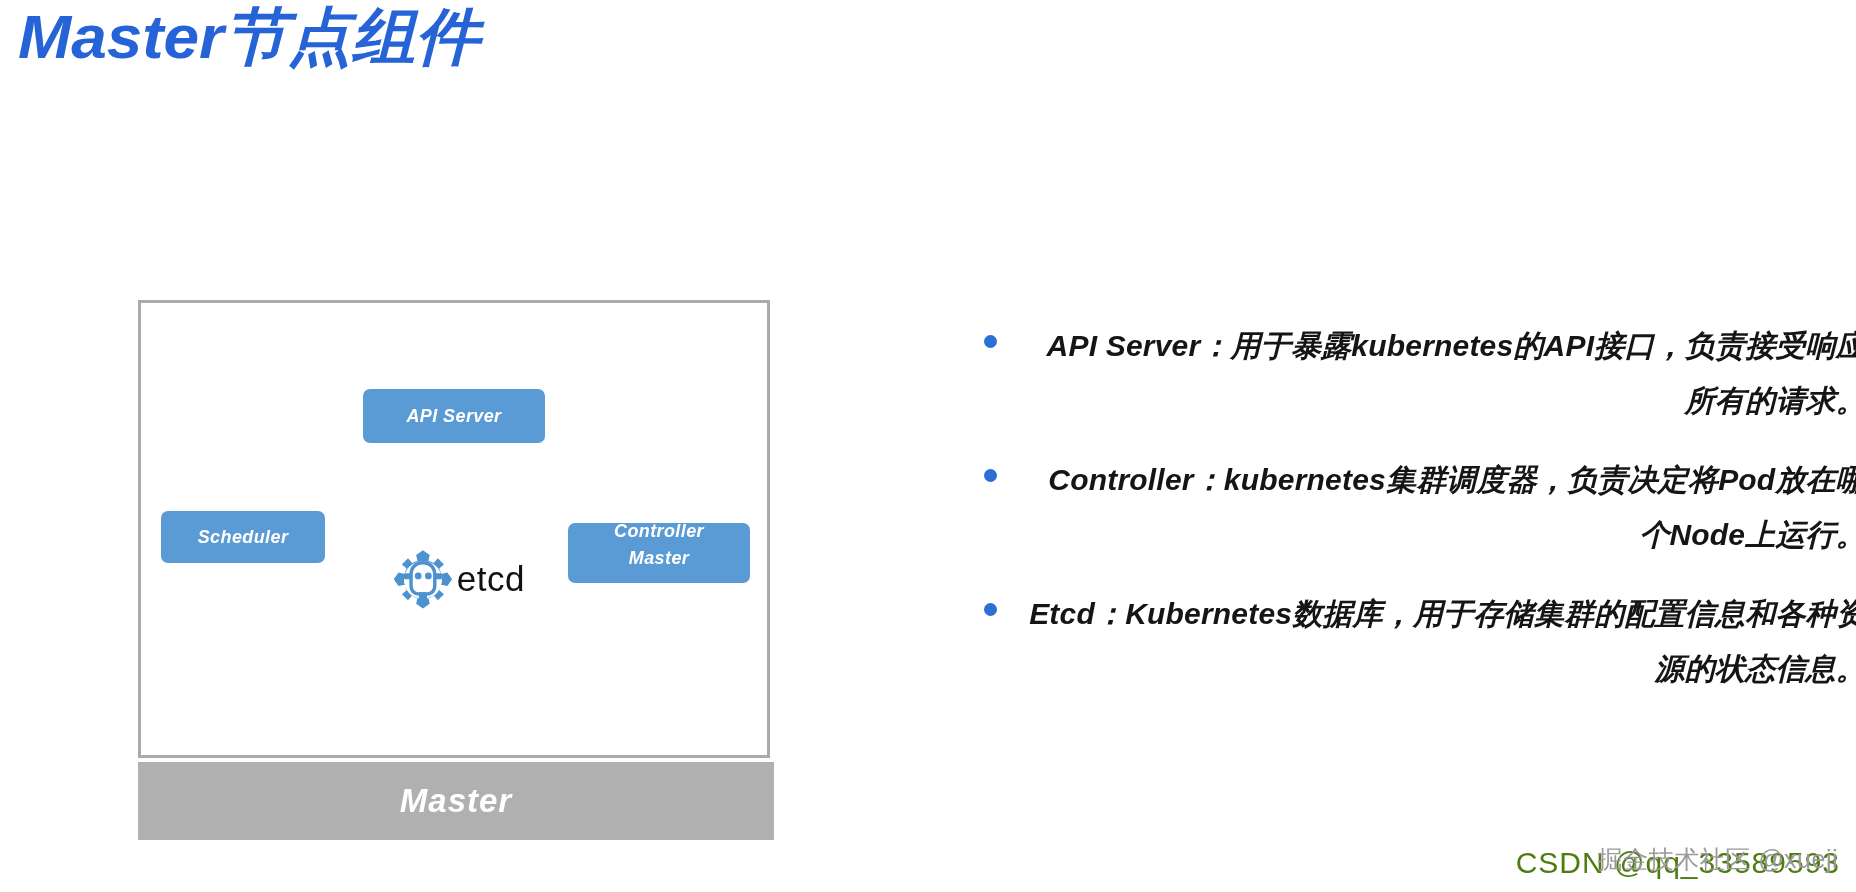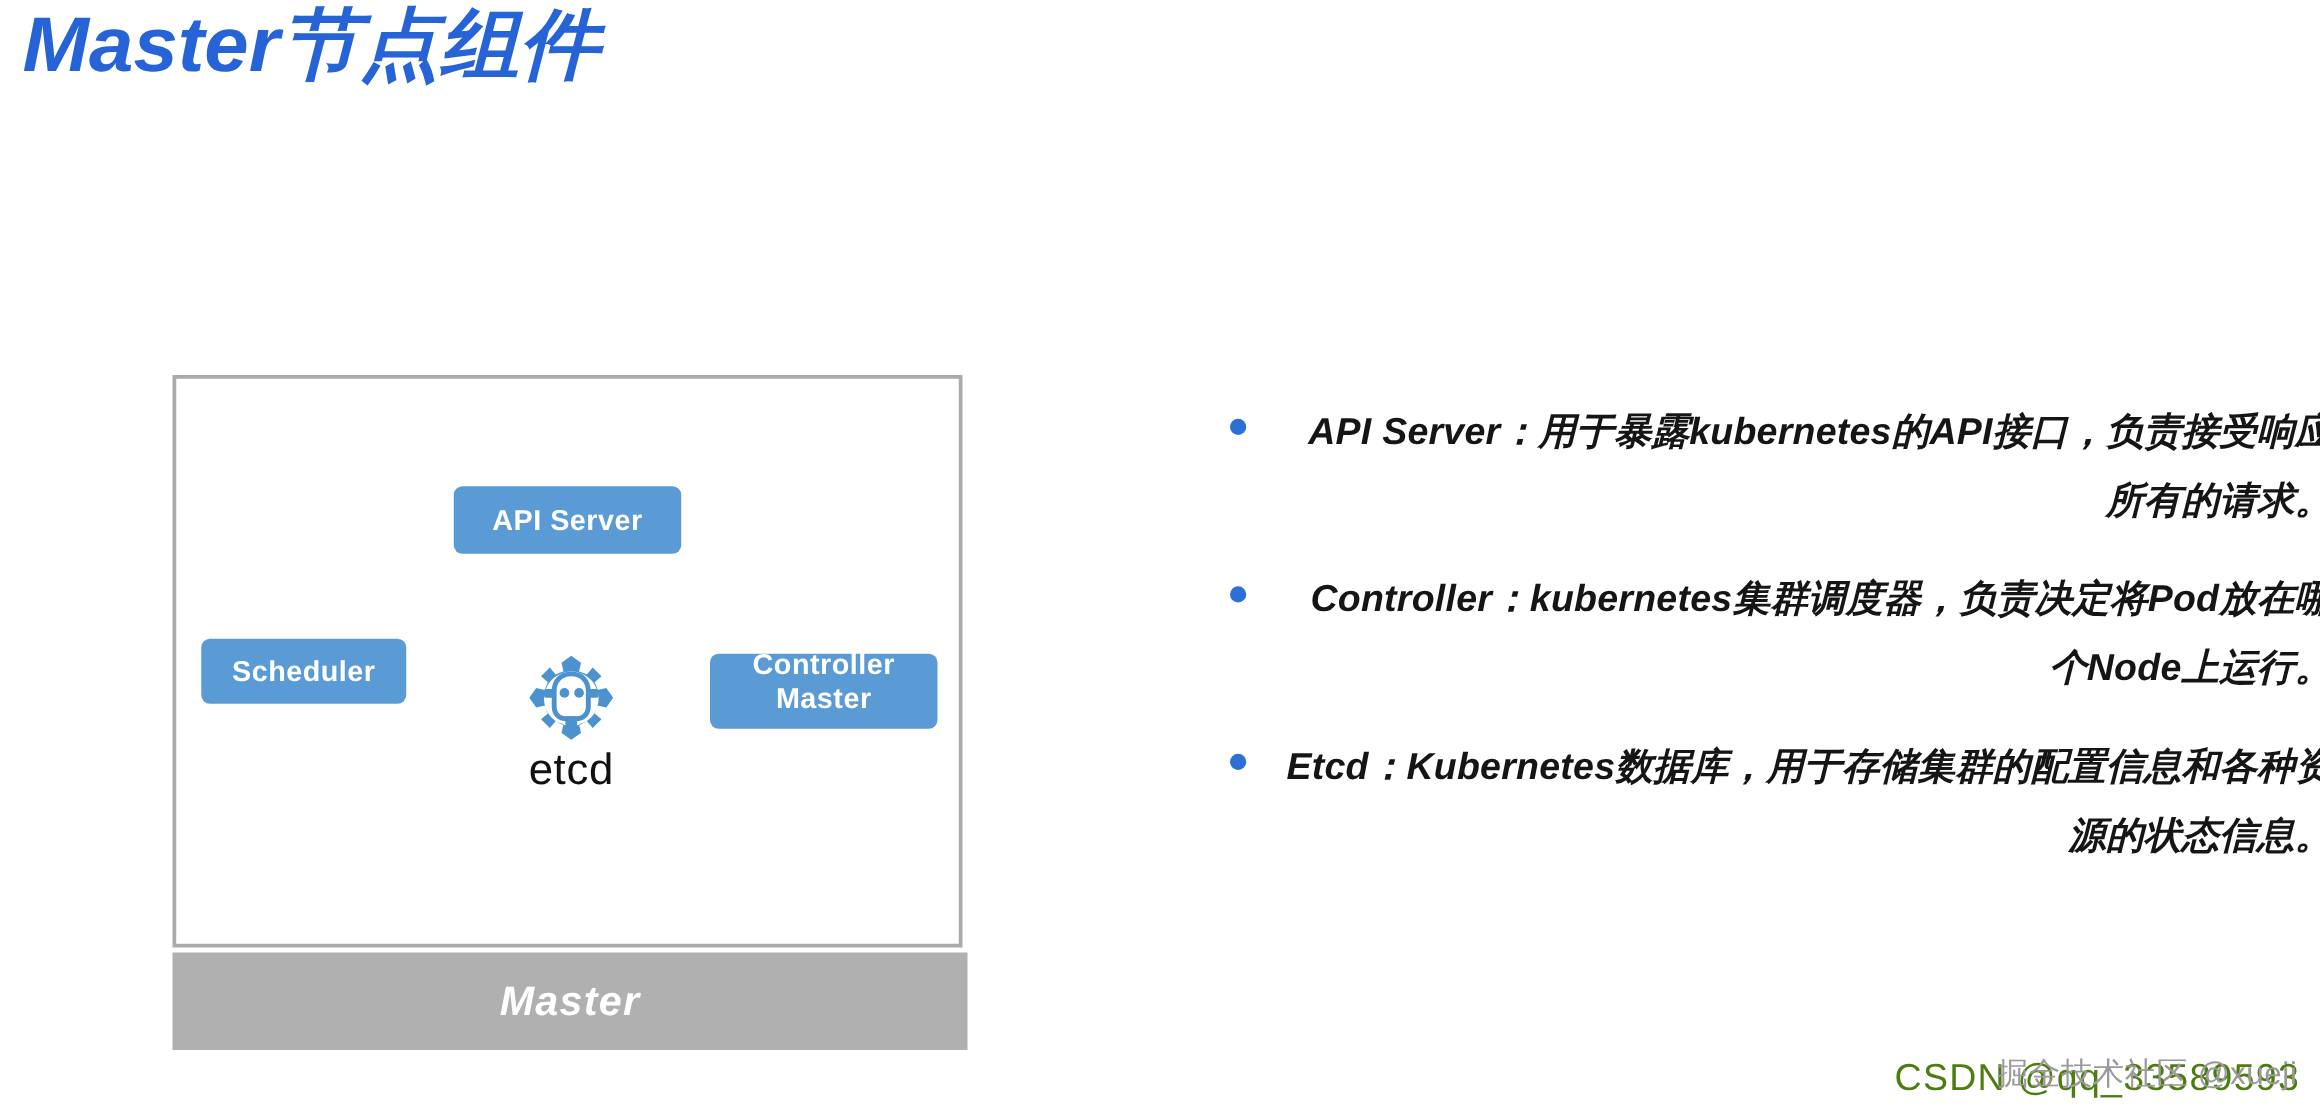--- a/index.html
+++ b/index.html
@@ -67,22 +67,23 @@
     font-weight: bold;
     font-style: italic;
     letter-spacing: 1px;
   }
 
   .node-box {
     position: absolute;
     background: #5b9bd5;
     border-radius: 7px;
     color: #ffffff;
-    font-weight: bold;
-    font-size: 23px;
+    font-style: italic;
+    font-weight: bold;
+    font-size: 18px;
     line-height: 27px;
     display: flex;
     align-items: center;
     justify-content: center;
     text-align: center;
     letter-spacing: 0.4px;
     box-sizing: border-box;
   }
   #box-api-server {
     left: 222px;
@@ -105,21 +106,21 @@
   }
 
   
   #etcd-group {
     position: absolute;
     left: 248px;
     top: 217px;
     width: 136px;
     height: 120px;
     display: flex;
-    flex-direction: column;
+    flex-direction: row;
     align-items: center;
   }
   #etcd-icon {
     width: 78px;
     height: 78px;
     display: block;
   }
   #etcd-label {
     margin-top: -2px;
     font-size: 35px;

